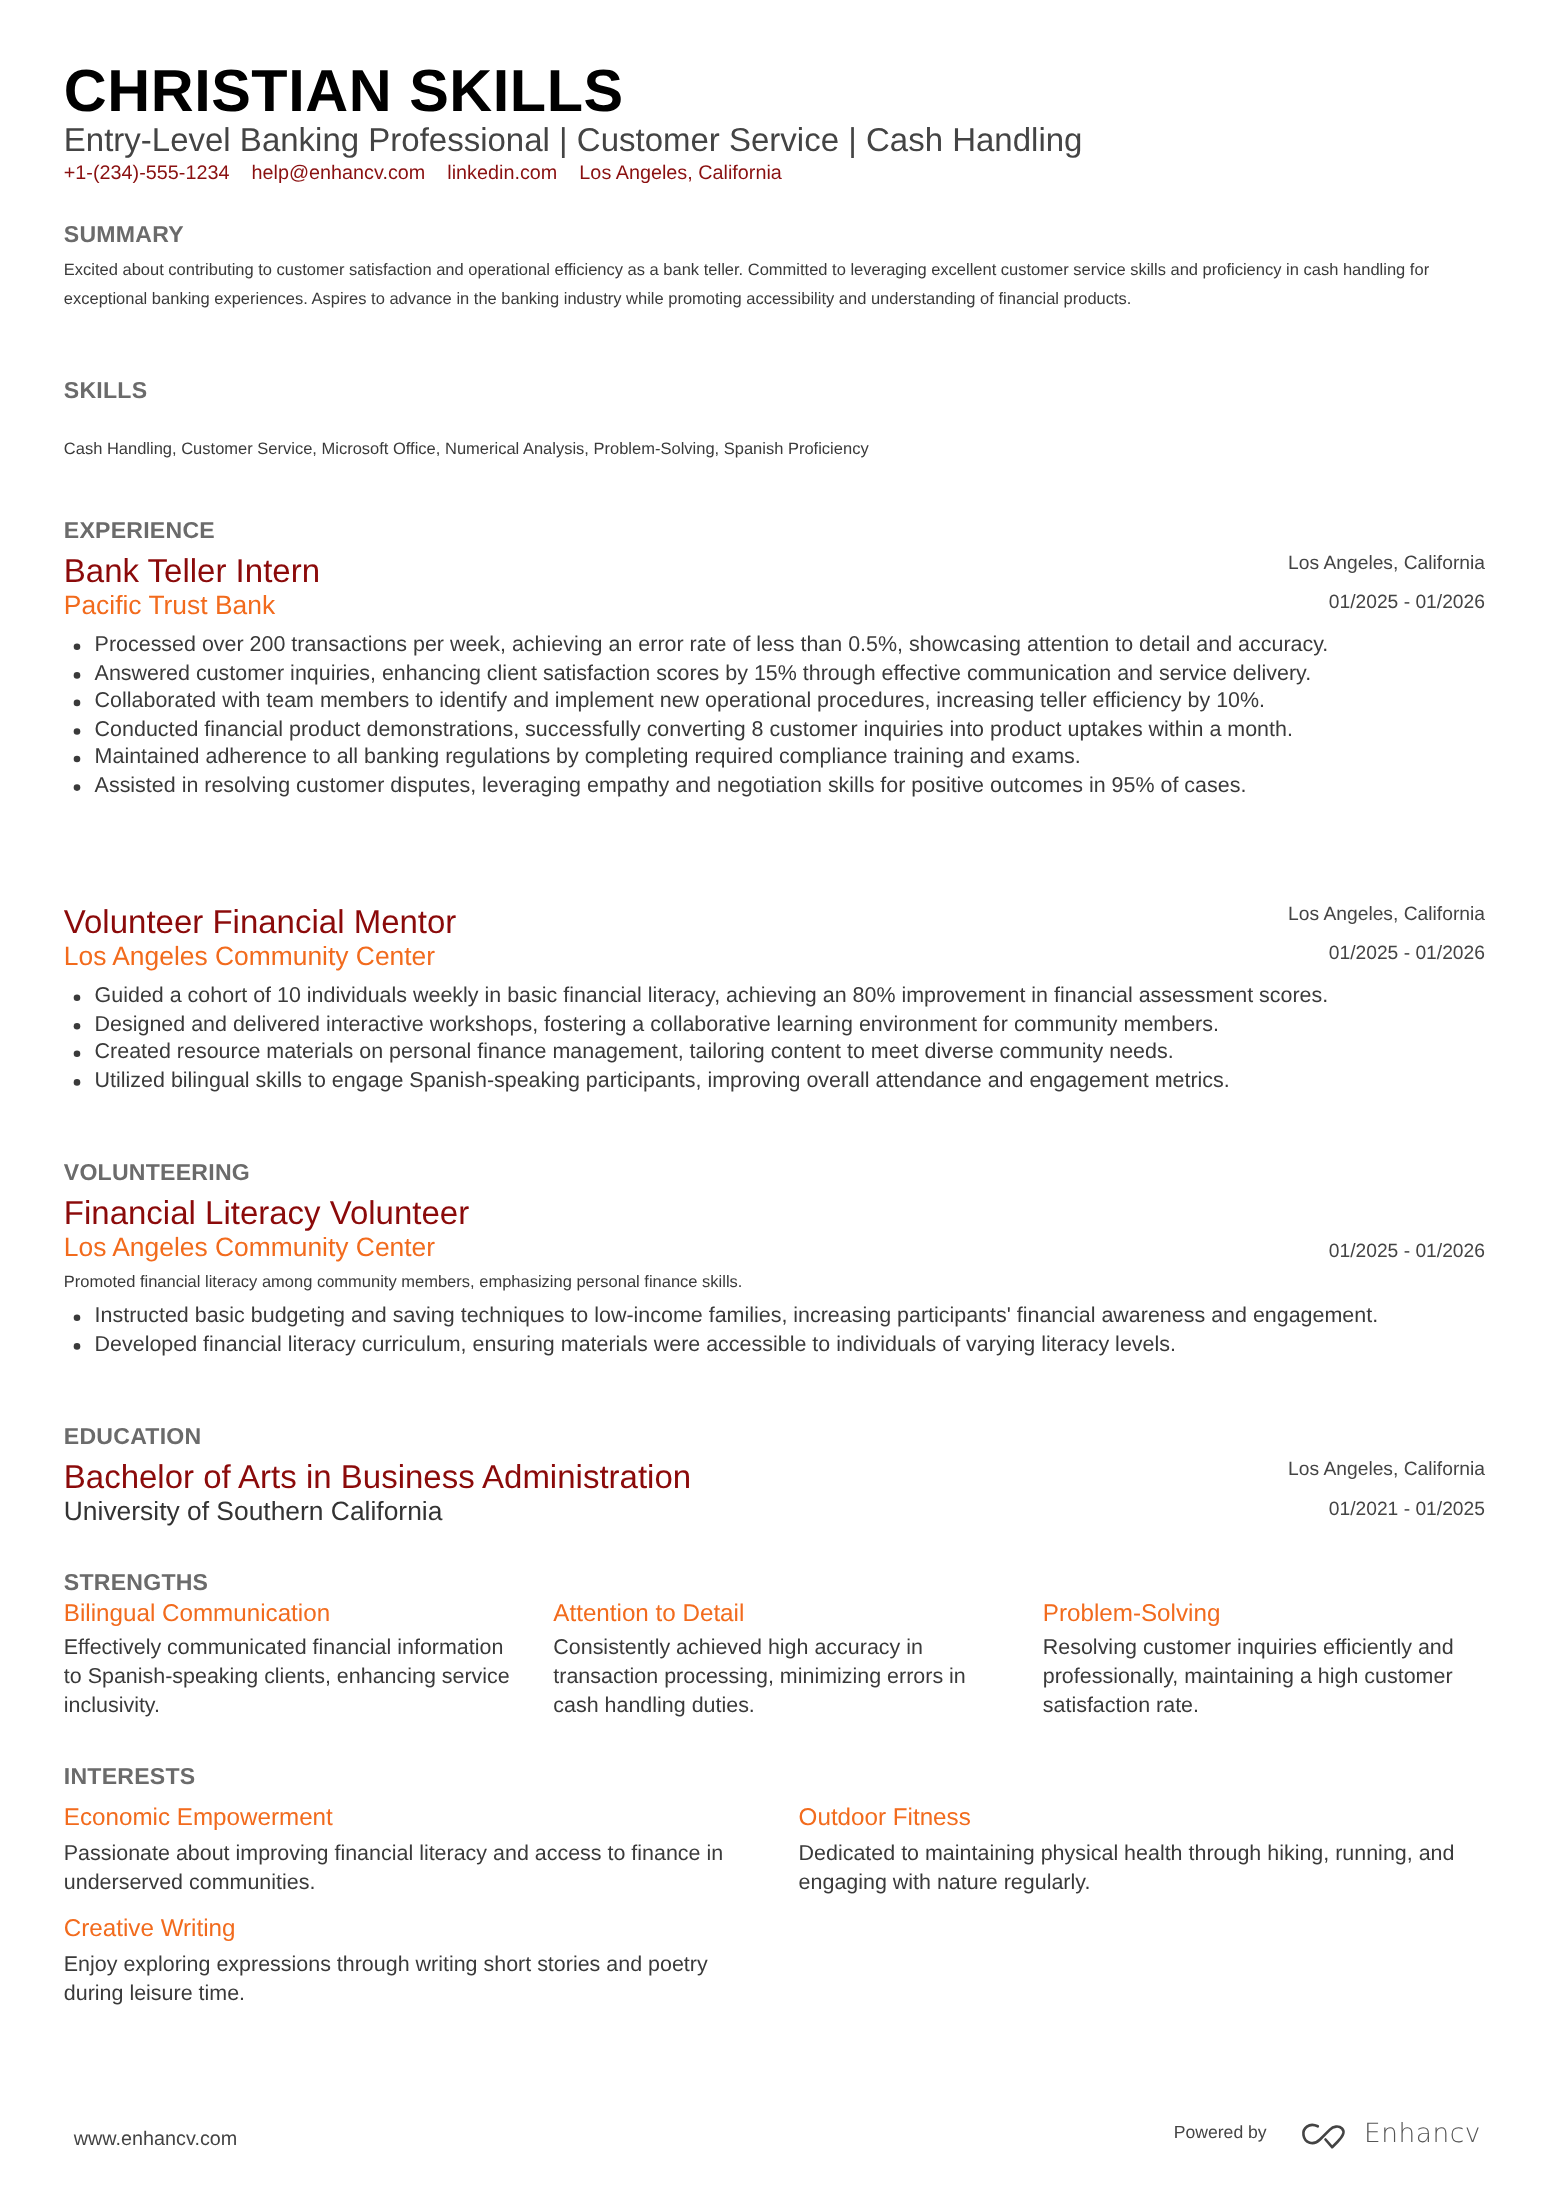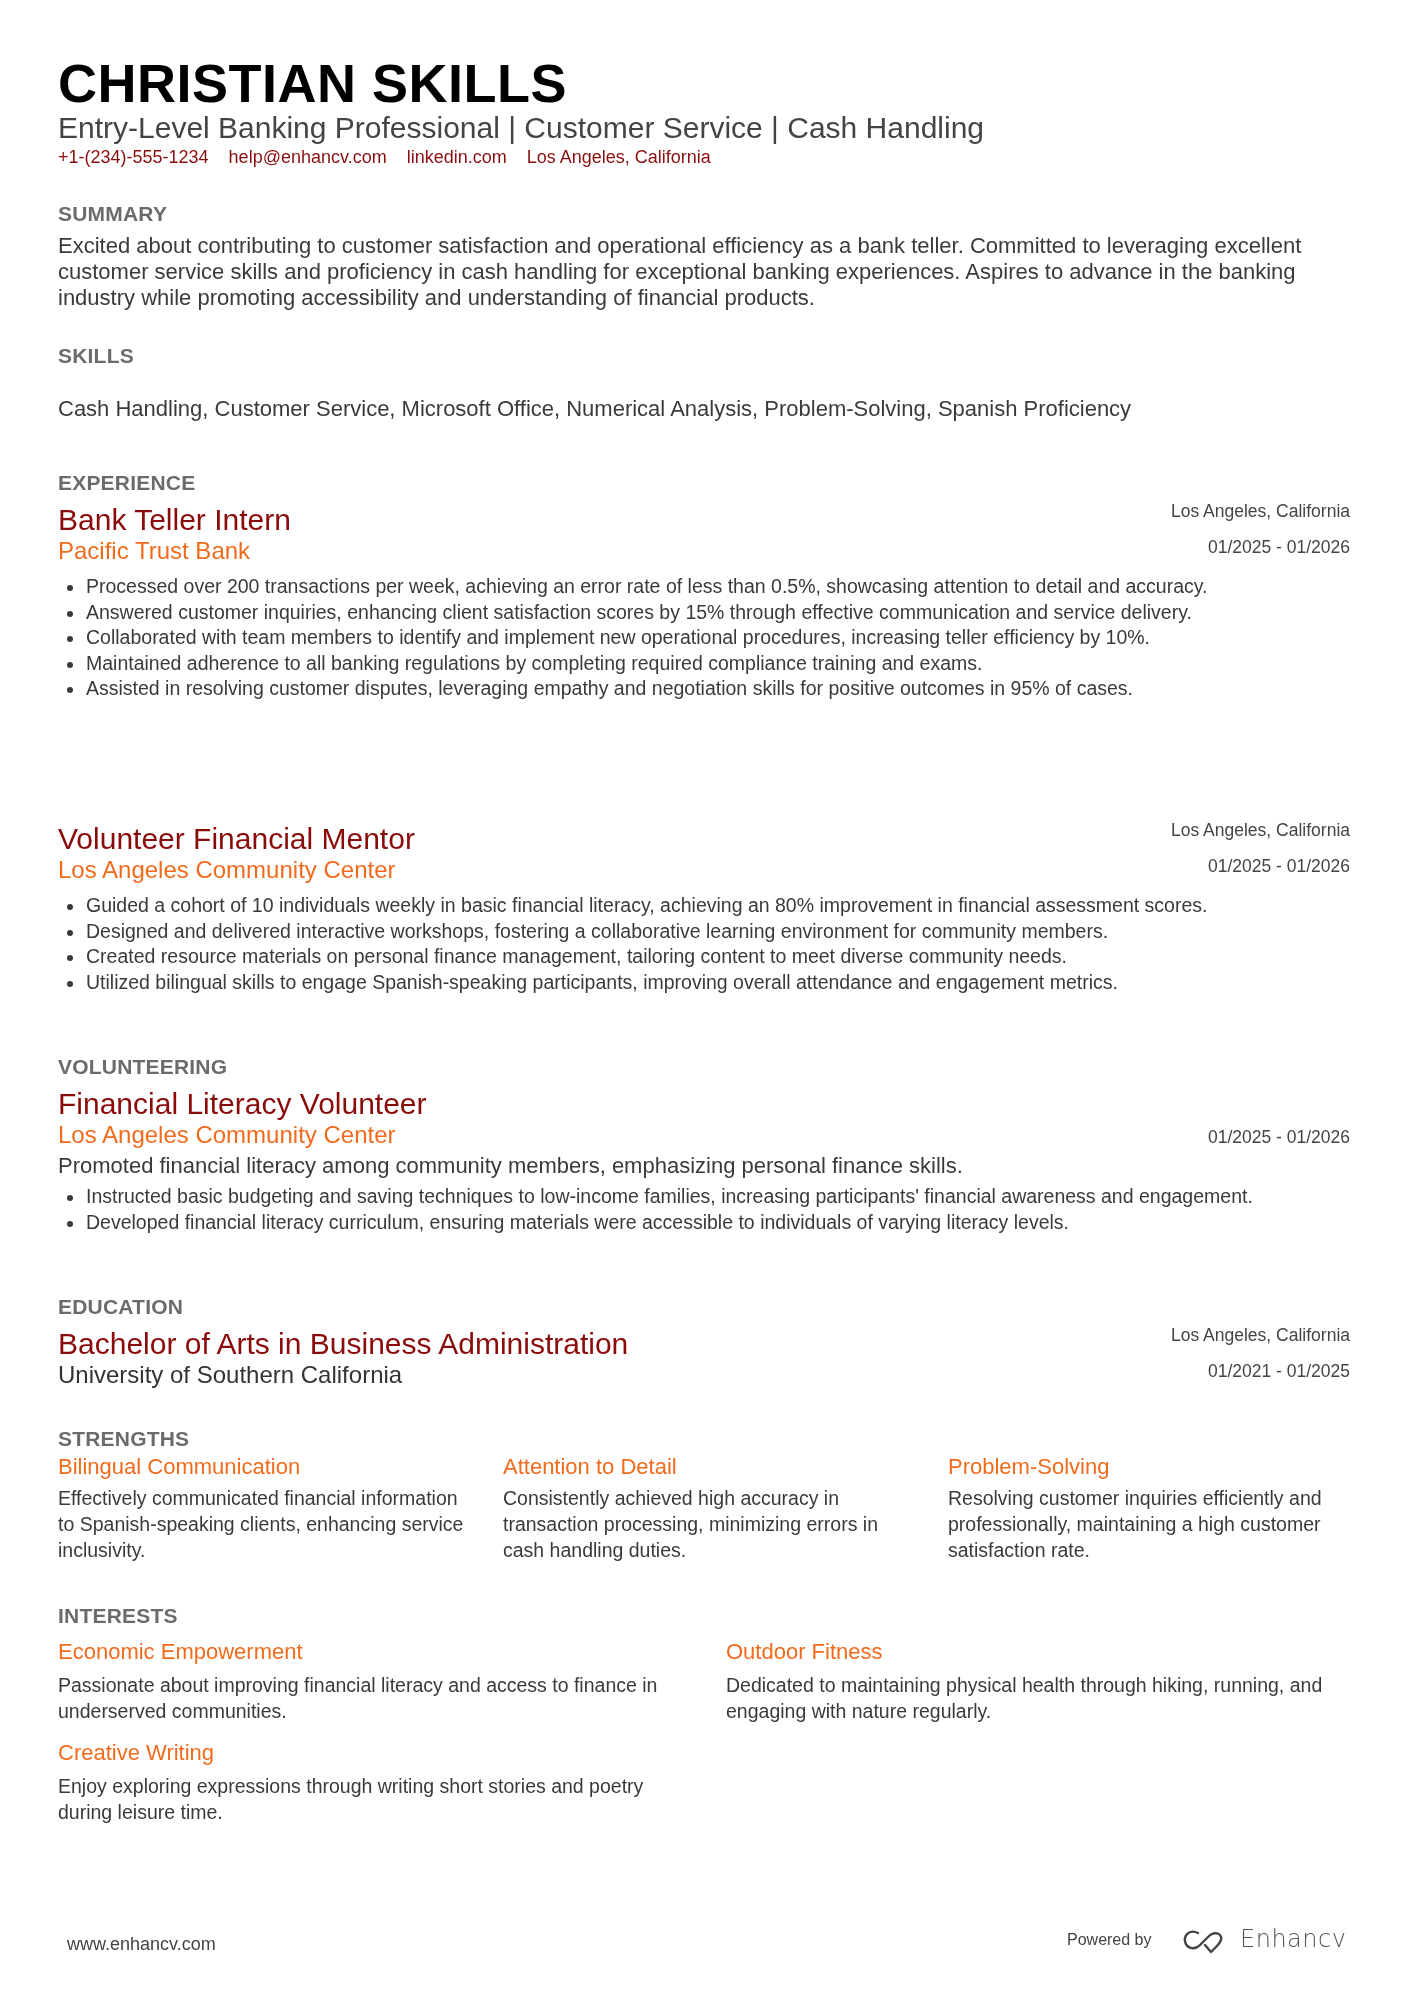--- a/index.html
+++ b/index.html
@@ -7,21 +7,21 @@
   body { position: relative; font-family: "Liberation Sans", "DejaVu Sans", sans-serif; color: #333333; overflow: hidden; }
   .page { position: absolute; left: 58px; top: 0; width: 1292px; }
   .abs { position: absolute; }
 
   .name { font-size: 54px; font-weight: 700; color: #000; letter-spacing: 0.5px; line-height: 1; top: 56px; left: 0; white-space: nowrap; }
   .subtitle { font-size: 30px; color: #444; top: 111px; left: 0; white-space: nowrap; line-height: 1.1; }
   .contacts { top: 147px; left: 0; font-size: 18px; color: #8a1010; white-space: nowrap; display: flex; gap: 20px; }
   .contacts span { display: inline-block; }
 
   .section-title { font-size: 21px; font-weight: 700; color: #6b6b6b; letter-spacing: 0.2px; left: 0; line-height: 1; white-space: nowrap; }
-  .body-text { font-size: 22px; line-height: 26px; color: #3a3a3a; left: 0; width: 1292px; }
+  .body-text { font-size: 15px; line-height: 26px; color: #3a3a3a; left: 0; width: 1292px; }
 
   .entry-title { font-size: 30px; color: #8b0a0a; left: 0; line-height: 1.1; white-space: nowrap; }
   .entry-sub { font-size: 24px; color: #f26b1d; left: 0; line-height: 1.1; white-space: nowrap; }
   .entry-plain-sub { font-size: 24px; color: #333; left: 0; line-height: 1.1; white-space: nowrap; }
   .meta { right: 0; font-size: 17.5px; color: #444; text-align: right; white-space: nowrap; line-height: 1.1; }
 
   ul.bullets { list-style: none; left: 0; width: 1292px; }
   ul.bullets li { position: relative; padding-left: 28px; font-size: 19.5px; line-height: 25.6px; color: #3a3a3a; }
   ul.bullets li::before { content: ""; position: absolute; left: 9px; top: 11px; width: 6px; height: 6px; border-radius: 50%; background: #3a3a3a; }
 
@@ -57,20 +57,21 @@
 
   <div>
     <div class="abs entry-title" style="top:503px">Bank Teller Intern</div>
     <div class="abs entry-sub" style="top:538px">Pacific Trust Bank</div>
     <div class="abs meta" style="top:502px">Los Angeles, California</div>
     <div class="abs meta" style="top:538px">01/2025 - 01/2026</div>
     <ul class="abs bullets" style="top:574px">
       <li>Processed over 200 transactions per week, achieving an error rate of less than 0.5%, showcasing attention to detail and accuracy.</li>
       <li>Answered customer inquiries, enhancing client satisfaction scores by 15% through effective communication and service delivery.</li>
       <li>Collaborated with team members to identify and implement new operational procedures, increasing teller efficiency by 10%.</li>
+      <li>Conducted financial product demonstrations, successfully converting 8 customer inquiries into product uptakes within a month.</li>
       <li>Maintained adherence to all banking regulations by completing required compliance training and exams.</li>
       <li>Assisted in resolving customer disputes, leveraging empathy and negotiation skills for positive outcomes in 95% of cases.</li>
     </ul>
   </div>
 
   <div>
     <div class="abs entry-title" style="top:822px">Volunteer Financial Mentor</div>
     <div class="abs entry-sub" style="top:857px">Los Angeles Community Center</div>
     <div class="abs meta" style="top:821px">Los Angeles, California</div>
     <div class="abs meta" style="top:857px">01/2025 - 01/2026</div>

